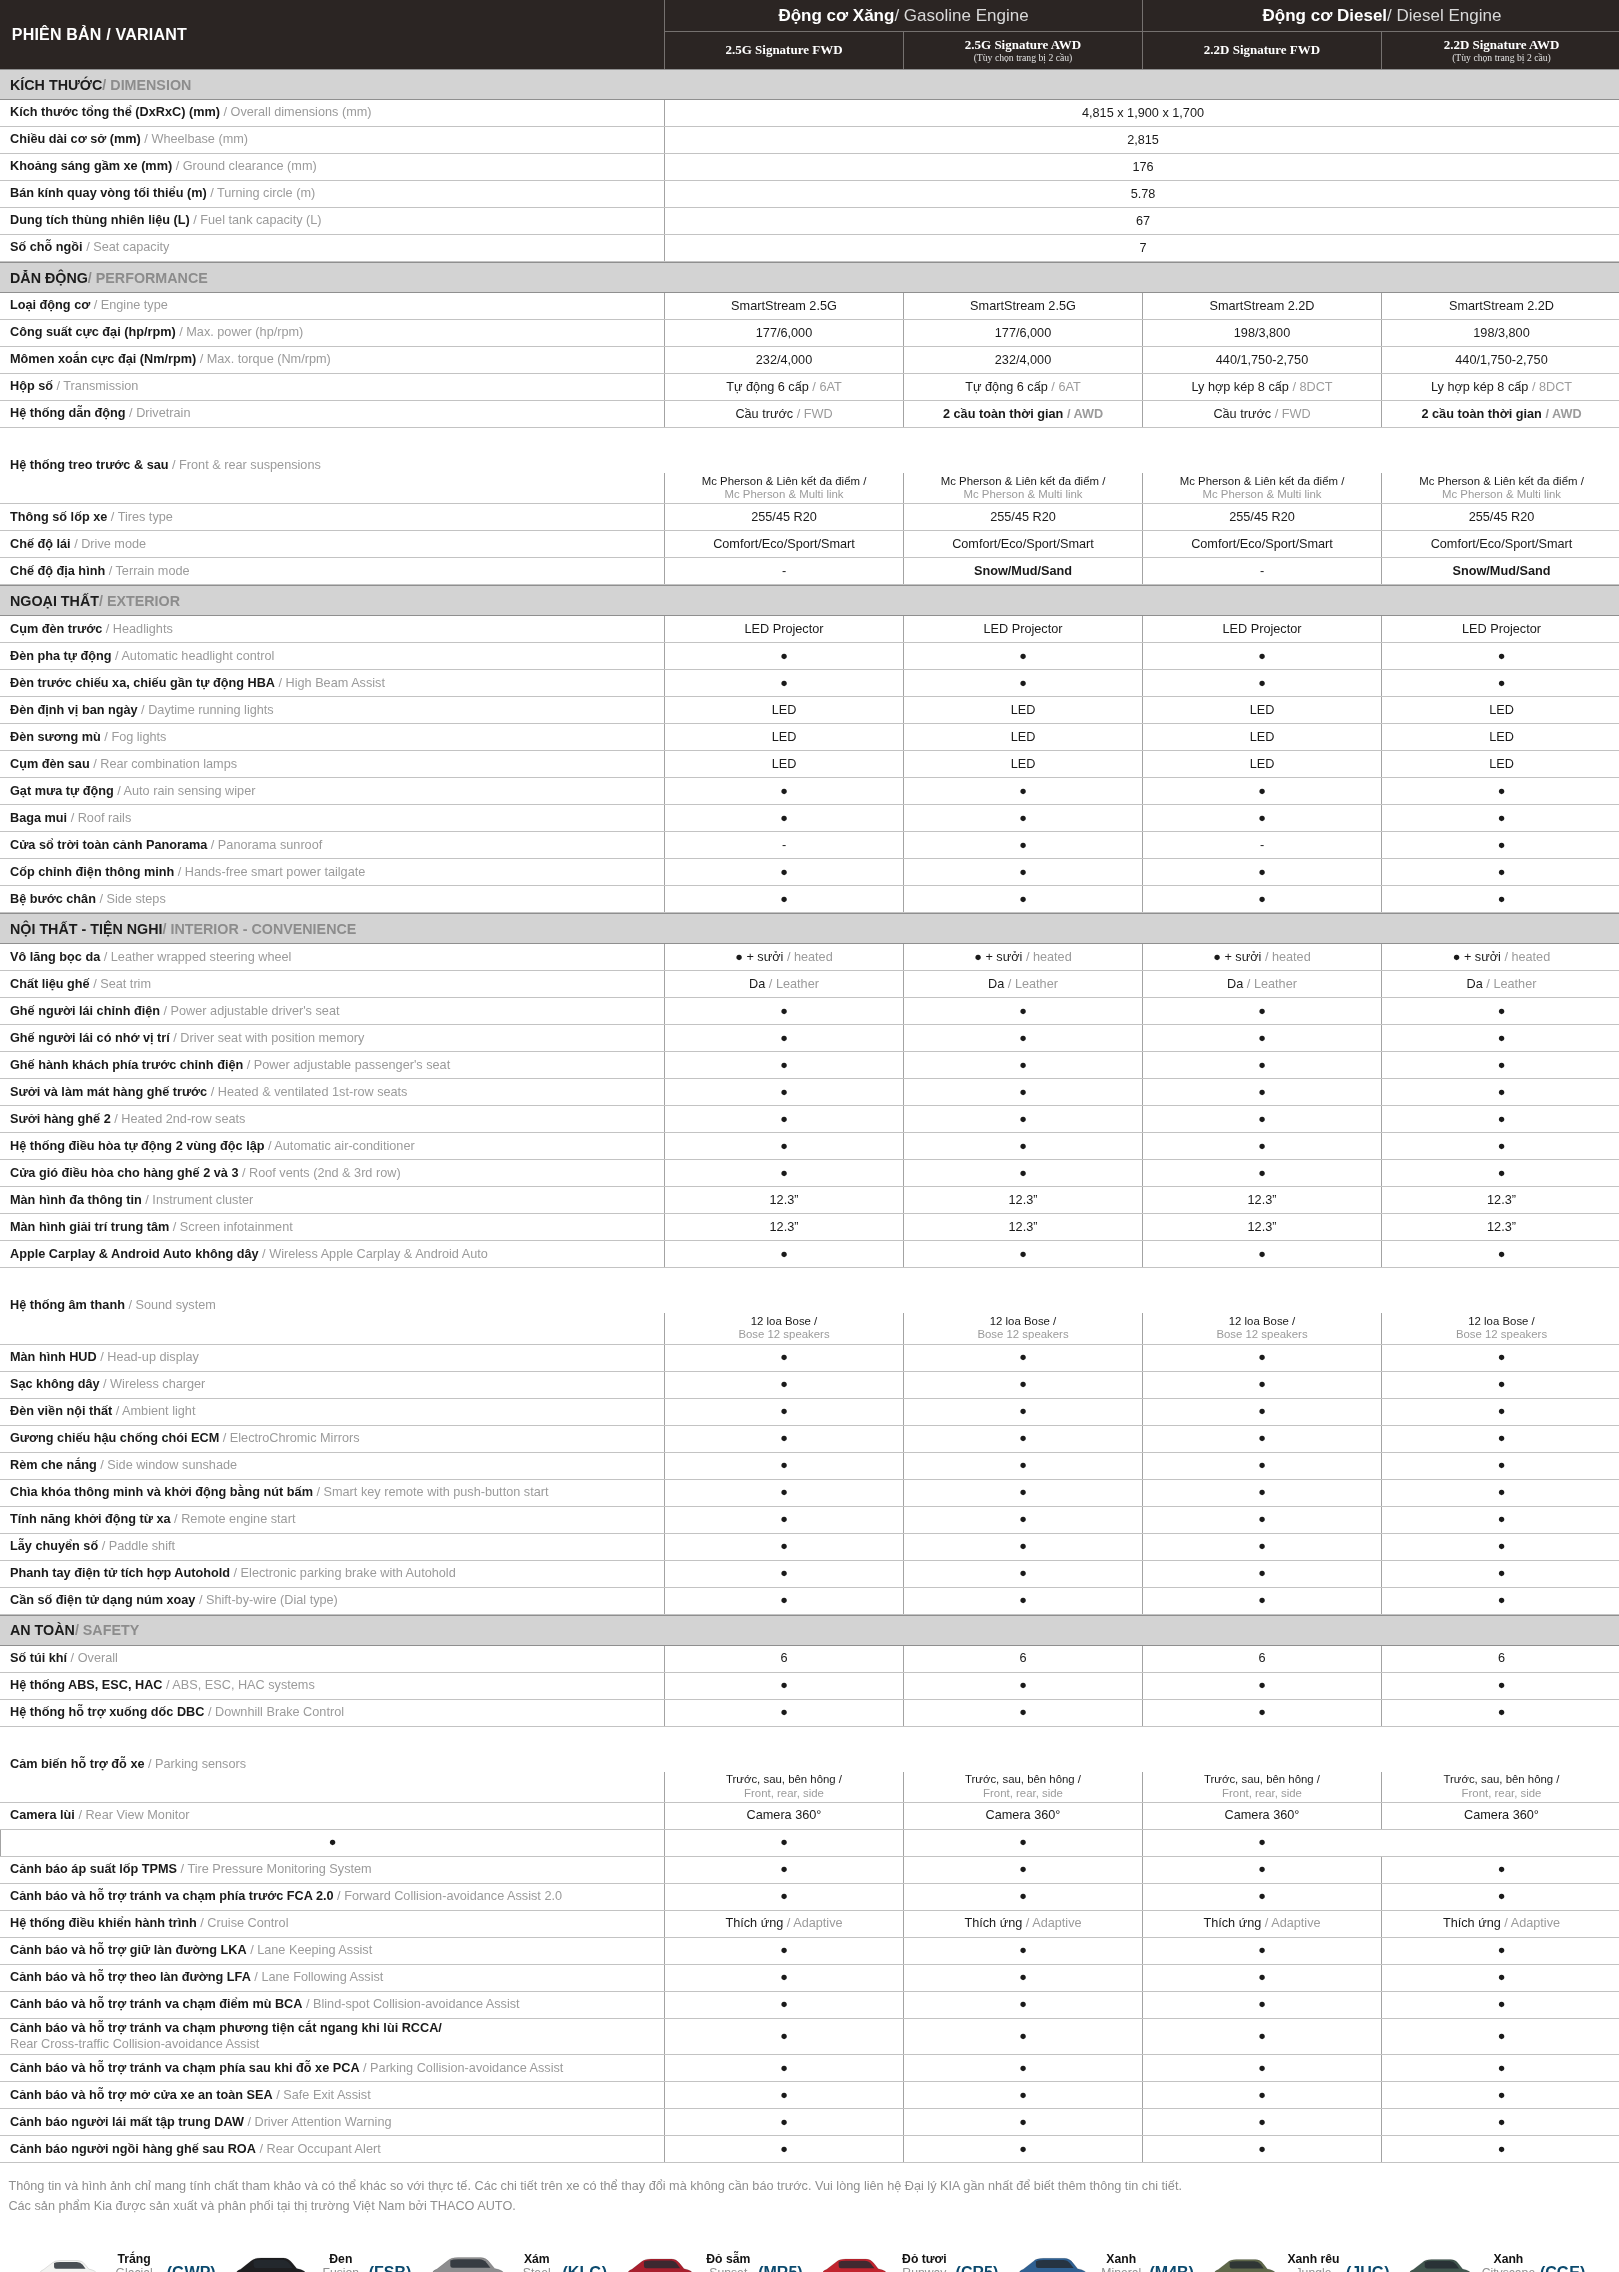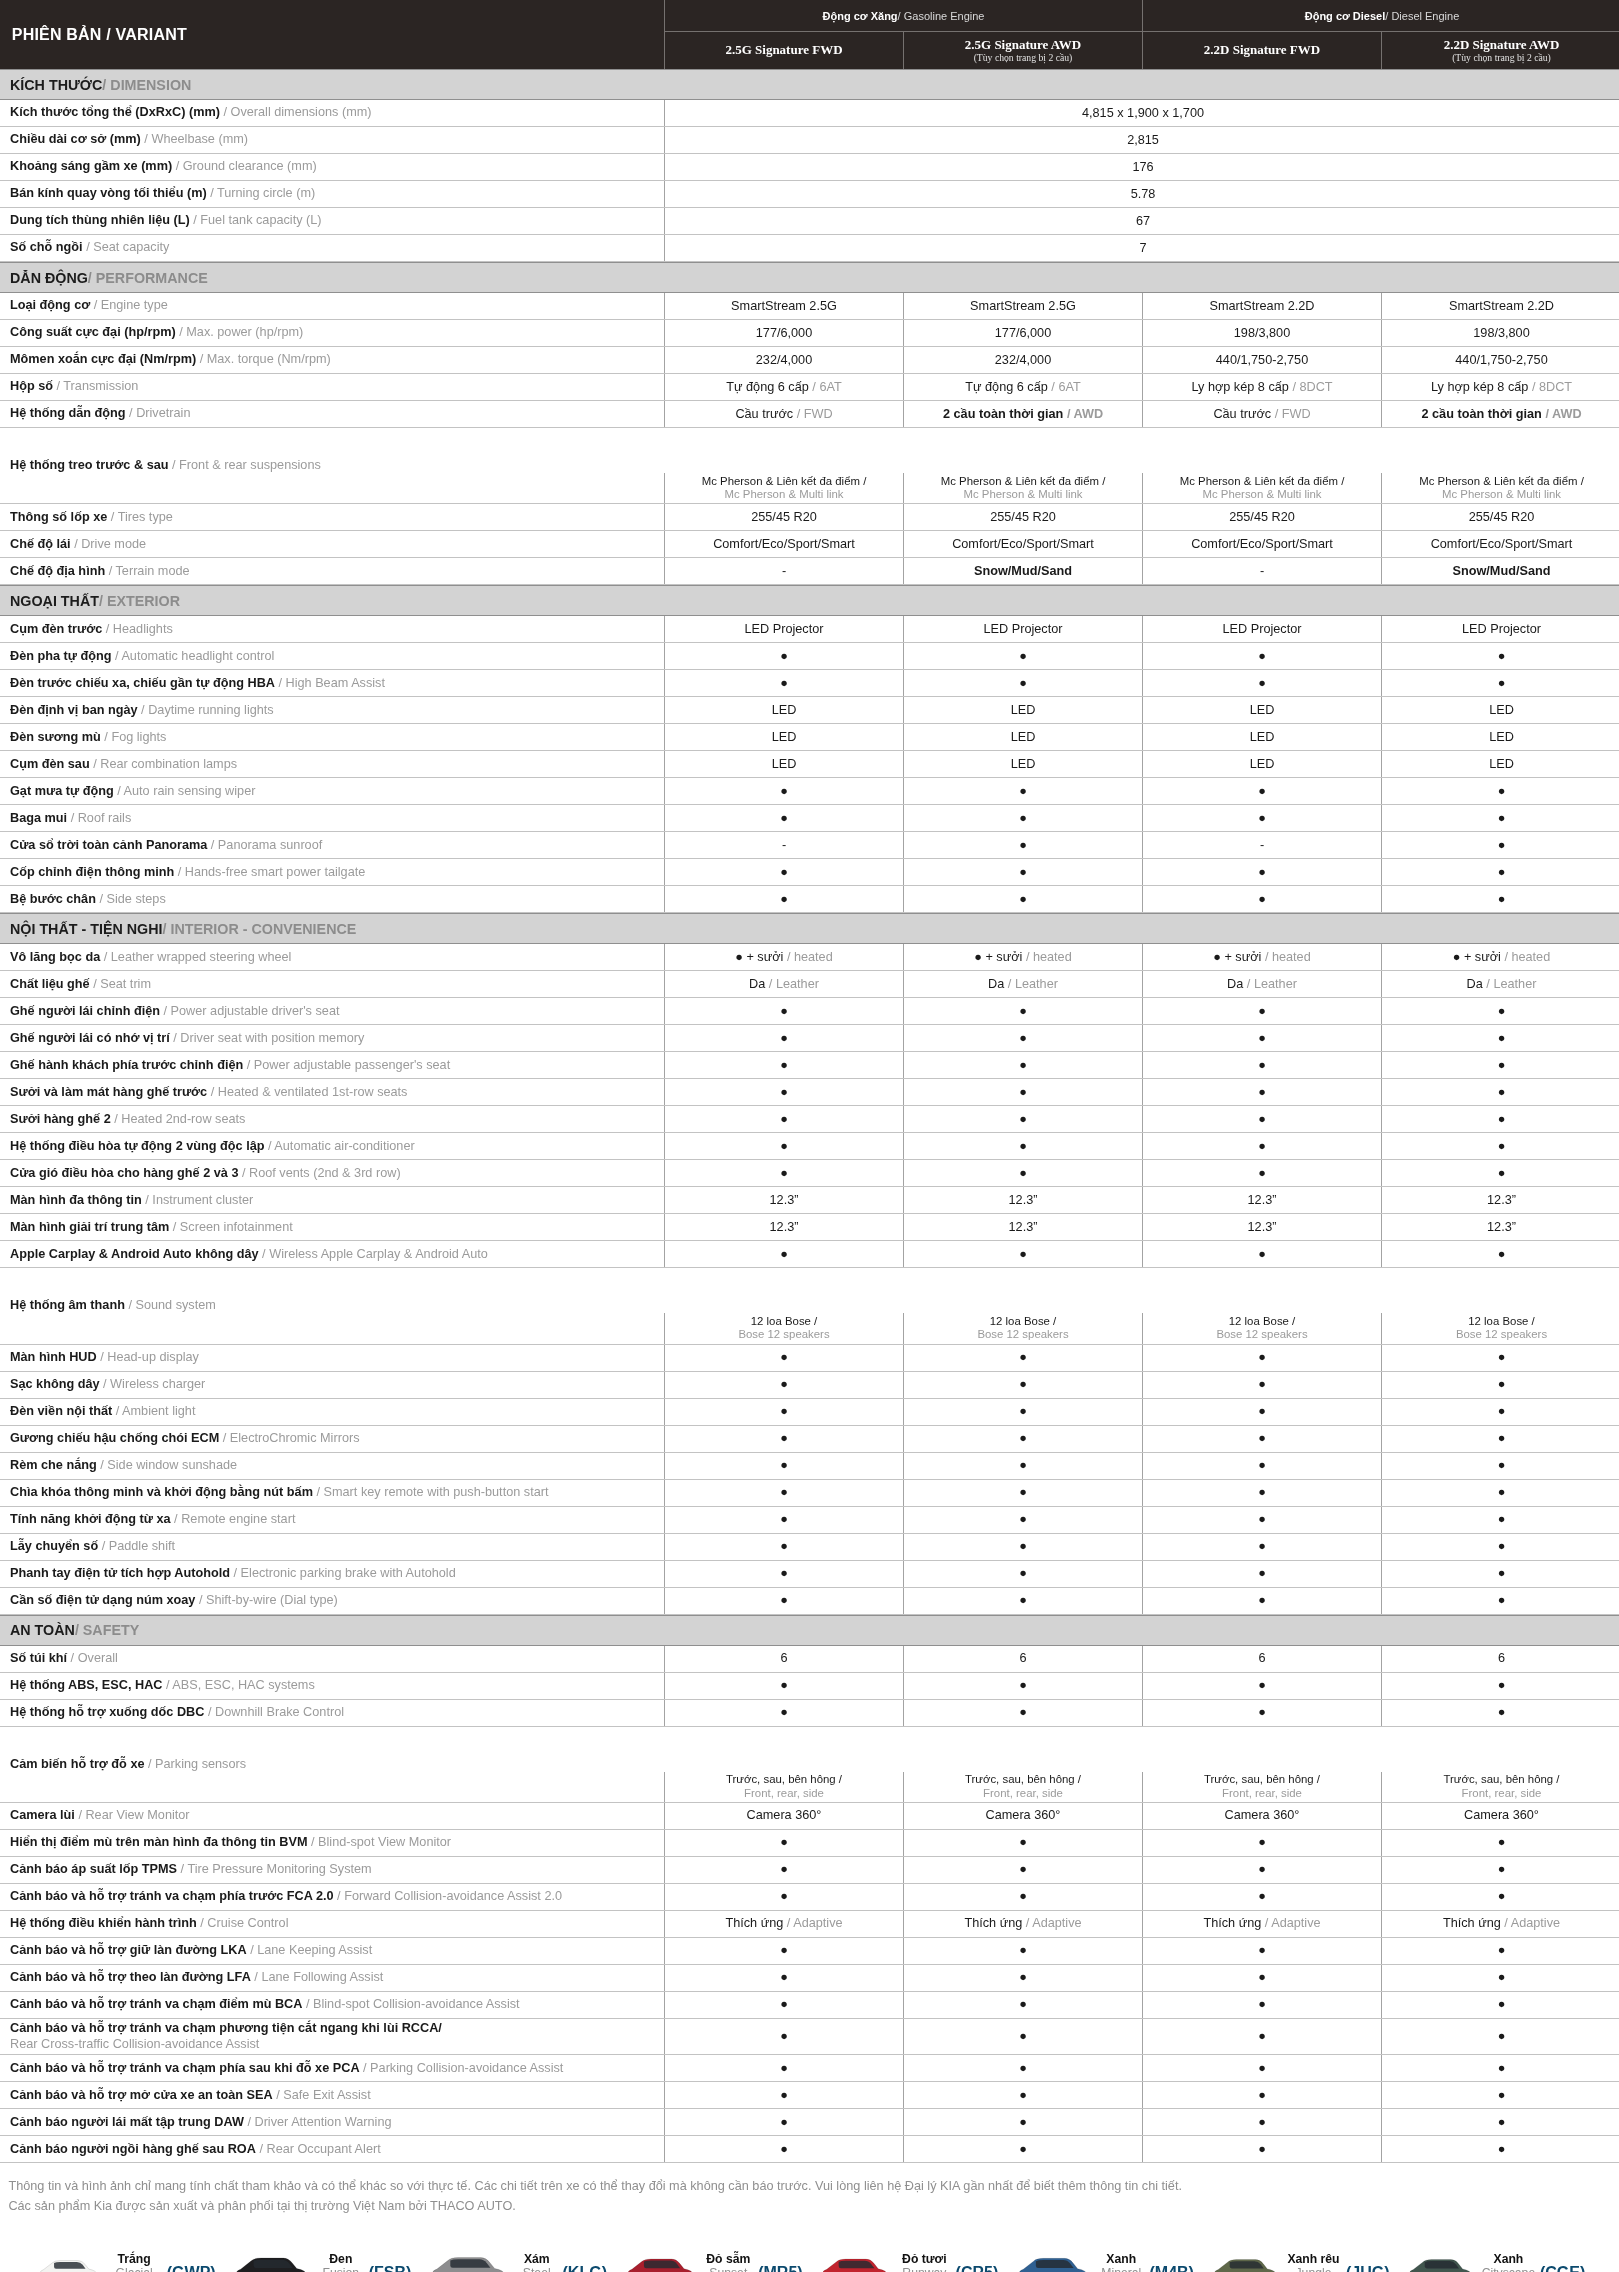--- a/index.html
+++ b/index.html
@@ -10,21 +10,21 @@
   *{box-sizing:border-box; margin:0; padding:0;}
   body{width:1620px; background:#fff; font-family:"Liberation Sans", sans-serif; color:var(--ink);}
   .page{width:1620px; min-height:2273px; display:flex; flex-direction:column;}
 
   
   .thead{display:grid; grid-template-columns:664px 239px 239px 239px 240px; grid-template-rows:32px 37px;
          background:var(--header-bg); color:#fff;}
   .variant-cell{grid-column:1; grid-row:1/3; display:flex; align-items:center; padding-left:11.8px;
                 font-size:16px; font-weight:bold; letter-spacing:0.2px;}
   .group-cell{grid-row:1; display:flex; align-items:center; justify-content:center;
-              border-left:0.8px solid var(--header-line); border-bottom:0.8px solid var(--header-line); font-size:11px;}
+              border-left:0.8px solid var(--header-line); border-bottom:0.8px solid var(--header-line); font-size:17px;}
   .group-cell .gv{font-weight:bold;}
   .group-cell .ge{color:#d9d9d9; font-weight:normal;}
   .colh{grid-row:2; display:flex; flex-direction:column; align-items:center; justify-content:center;
         border-left:0.8px solid var(--header-line); text-align:left;font-family:Liberation Serif, serif;}
   .colh .cname{font-size:13px; font-weight:bold; line-height:1.1;}
   .colh .csub{font-size:9.7px; color:#e2e2e2; line-height:1.2;}
 
   
   .secbar{height:31px; background:var(--section-bg); display:flex; align-items:center; padding-left:10px;
           border-bottom:0.8px solid var(--sec-line); border-top:0.8px solid var(--sec-line); font-size:14.3px;}
@@ -978,23 +978,20 @@
           <div class="line"><span class="p">Camera 360°</span></div>
         </div>
         <div class="cell">
           <div class="line"><span class="p">Camera 360°</span></div>
         </div>
         <div class="cell">
           <div class="line"><span class="p">Camera 360°</span></div>
         </div>
       </div>
       <div class="row">
-        <div class="rowlabel">
-          <div class="line"><span class="lv">Hiển thị điểm mù trên màn hình đa thông tin BVM</span><span class="le"> / Blind-spot View Monitor</span></div>
-        </div>
         <div class="cell">
           <div class="line"><span class="p">●</span></div>
         </div>
         <div class="cell">
           <div class="line"><span class="p">●</span></div>
         </div>
         <div class="cell">
           <div class="line"><span class="p">●</span></div>
         </div>
         <div class="cell">

